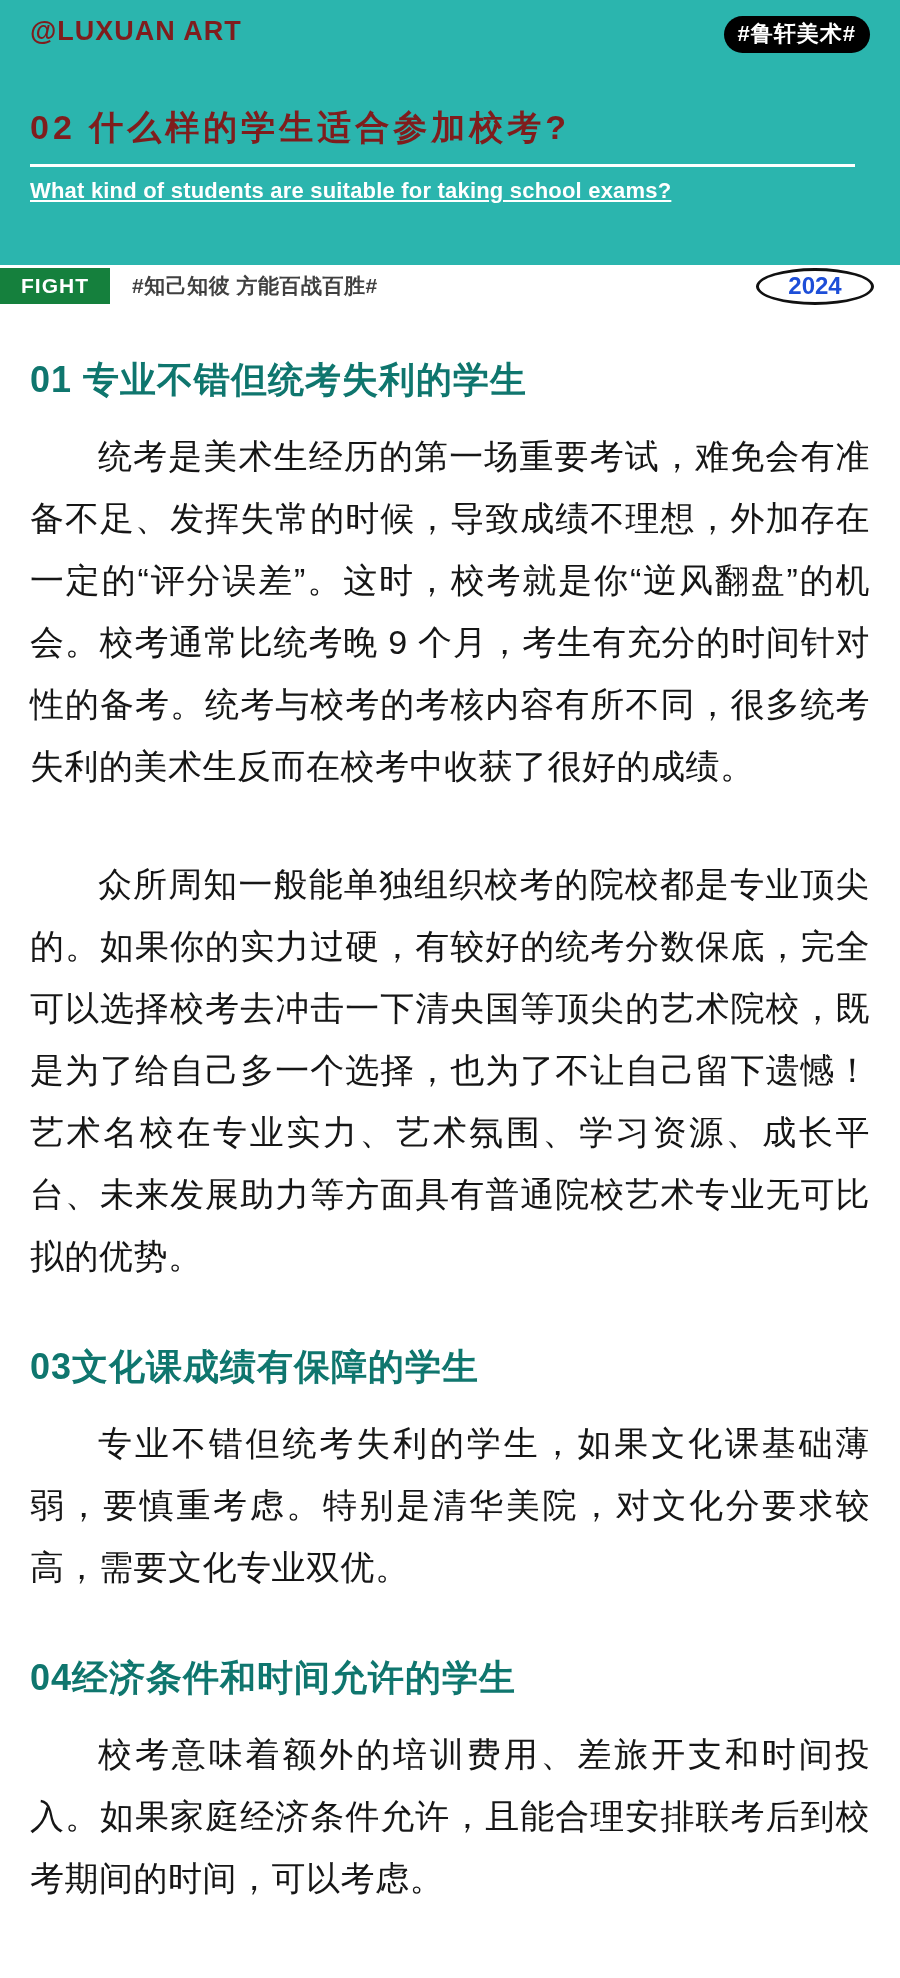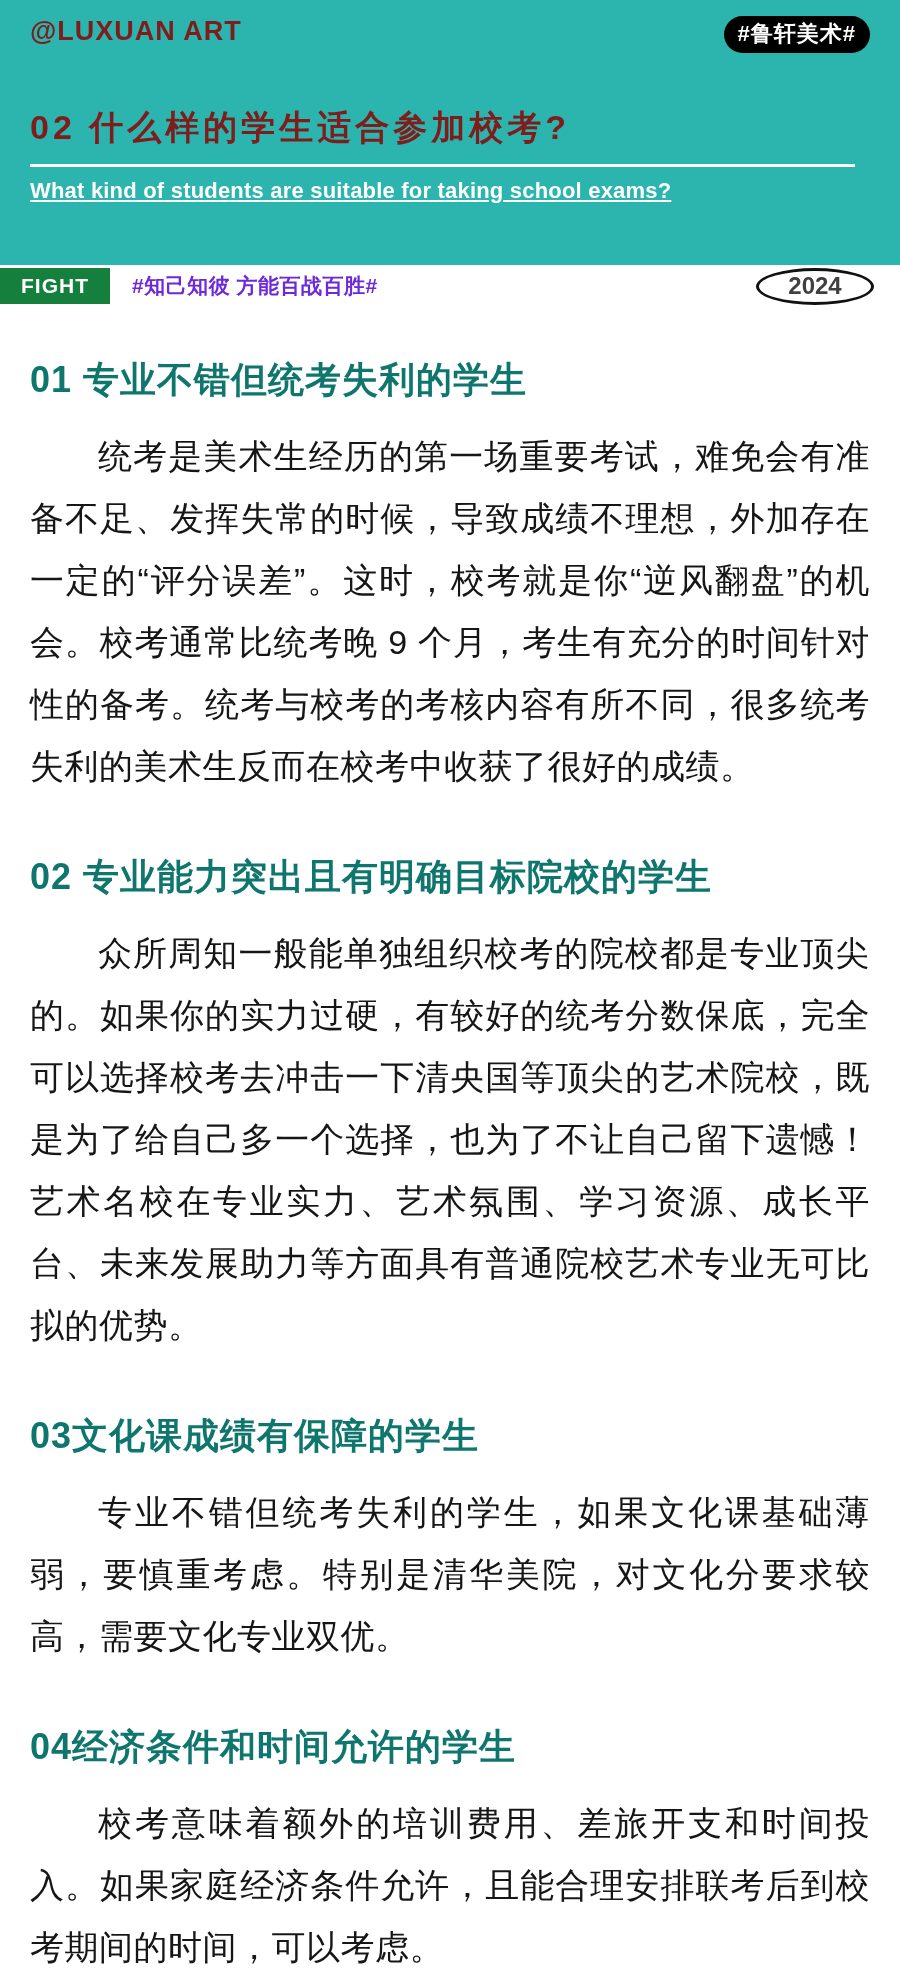--- a/index.html
+++ b/index.html
@@ -81,37 +81,37 @@
     letter-spacing: 1px;
     width: 110px;
     height: 36px;
     display: flex;
     align-items: center;
     justify-content: center;
   }
   .slogan {
     font-weight: 800;
     font-size: 21px;
-    color: #6d28d9;
+    color: #404040;
     margin-left: 22px;
     letter-spacing: 0.5px;
   }
   .year-oval {
     margin-left: auto;
     margin-right: 26px;
     border: 3px solid #111111;
     border-radius: 50%;
     width: 118px;
     height: 37px;
     display: flex;
     align-items: center;
     justify-content: center;
     font-weight: 800;
     font-size: 24px;
-    color: #404040;
+    color: #1d4ed8;
     background: #ffffff;
   }
 
   
   .content { padding: 0 30px; }
   .section { margin-top: 56px; }
   .section:first-child { margin-top: 50px; }
   .section-heading {
     color: #0f766e;
     font-weight: 700;
@@ -151,21 +151,20 @@
   </div>
 
   <main class="content">
 
     <section class="section">
       <h2 class="section-heading">01 专业不错但统考失利的学生</h2>
       <p class="section-body">统考是美术生经历的第一场重要考试，难免会有准备不足、发挥失常的时候，导致成绩不理想，外加存在一定的“评分误差”。这时，校考就是你“逆风翻盘”的机会。校考通常比统考晚 9 个月，考生有充分的时间针对性的备考。统考与校考的考核内容有所不同，很多统考失利的美术生反而在校考中收获了很好的成绩。</p>
     </section>
 
     <section class="section">
-      <h2 class="section-heading">02 专业能力突出且有明确目标院校的学生</h2>
       <p class="section-body">众所周知一般能单独组织校考的院校都是专业顶尖的。如果你的实力过硬，有较好的统考分数保底，完全可以选择校考去冲击一下清央国等顶尖的艺术院校，既是为了给自己多一个选择，也为了不让自己留下遗憾！艺术名校在专业实力、艺术氛围、学习资源、成长平台、未来发展助力等方面具有普通院校艺术专业无可比拟的优势。</p>
     </section>
 
     <section class="section">
       <h2 class="section-heading">03文化课成绩有保障的学生</h2>
       <p class="section-body">专业不错但统考失利的学生，如果文化课基础薄弱，要慎重考虑。特别是清华美院，对文化分要求较高，需要文化专业双优。</p>
     </section>
 
     <section class="section">
       <h2 class="section-heading">04经济条件和时间允许的学生</h2>

